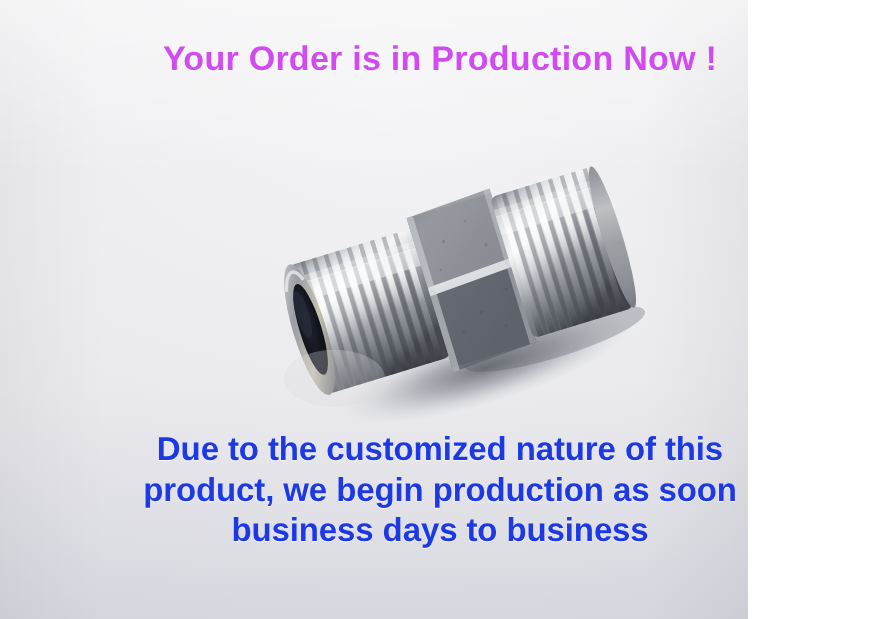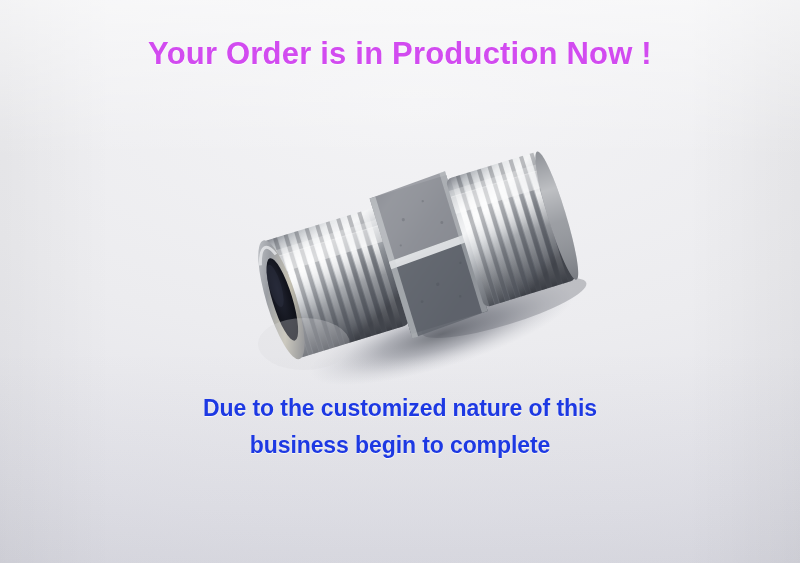--- a/index.html
+++ b/index.html
@@ -2,21 +2,21 @@
 <html><head>
 <meta charset="utf-8">
 <style>
   html, body {
     margin: 0;
     padding: 0;
     background: #ffffff;
   }
   #stage {
     position: relative;
-    width: 800px;
+    width: 680px;
     height: 563px;
     overflow: hidden;
     font-family: "Liberation Sans", sans-serif;
     background: #e9e9ed;
   }
 
   
   .bg-base {
     position: absolute;
     inset: 0;
@@ -58,21 +58,21 @@
     white-space: nowrap;
   }
   .body-block {
     position: absolute;
     left: 0;
     top: 390px;
     width: 800px;
     text-align: center;
   }
   .body-line {
-    font-size: 23px;
+    font-size: 30px;
     font-weight: bold;
     color: #1d39e3;
     line-height: 37px;
     letter-spacing: -0.1px;
     white-space: nowrap;
     text-shadow: 0 1px 1px rgba(255,255,255,0.8);
   }
 </style>
 </head>
 <body>
@@ -249,16 +249,17 @@
       <ellipse cx="58" cy="186" rx="46" ry="26" fill="#d9dade" opacity="0.30"></ellipse>
     </svg>
   </div>
 
   <div class="bg-vignette"></div>
 
   <div class="headline">Your Order is in Production Now !</div>
 
   <div class="body-block">
     <div class="body-line">Due to the customized nature of this</div>
-    <div class="body-line">business begin to complete</div>
+    <div class="body-line">product, we begin production as soon</div>
+    <div class="body-line">business days to business</div>
   </div>
 
 </div>
 
 </body></html>

